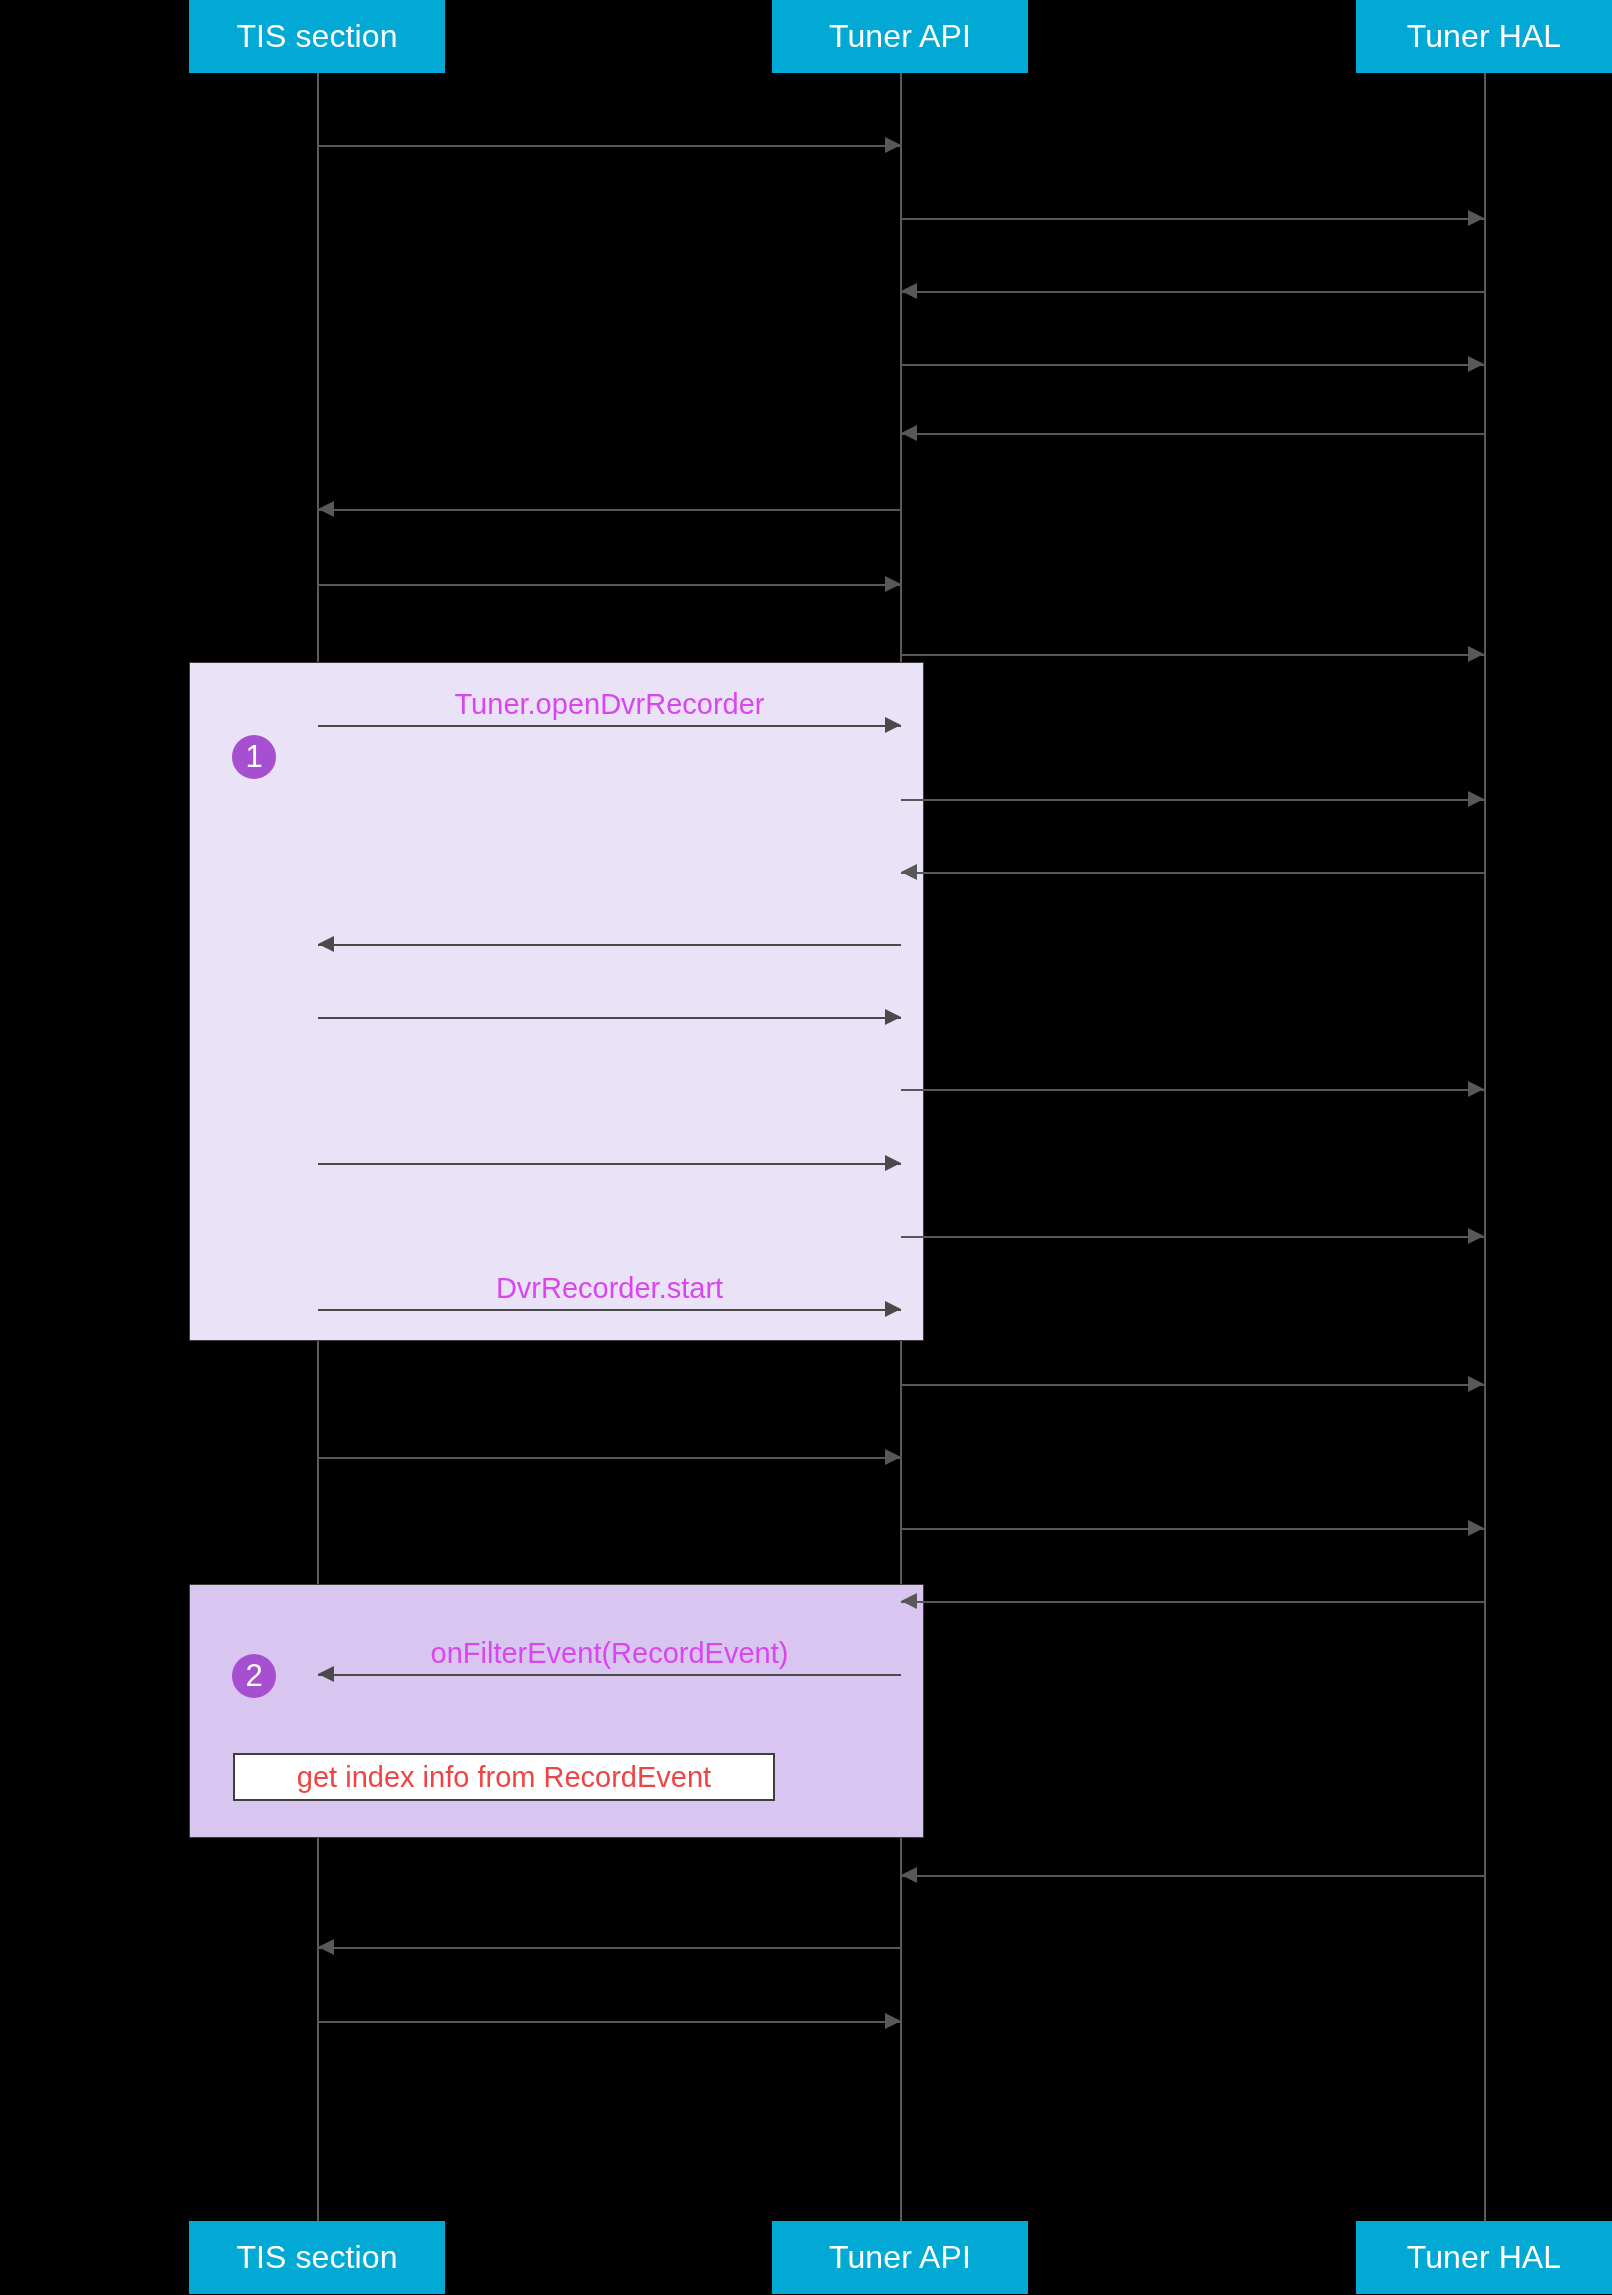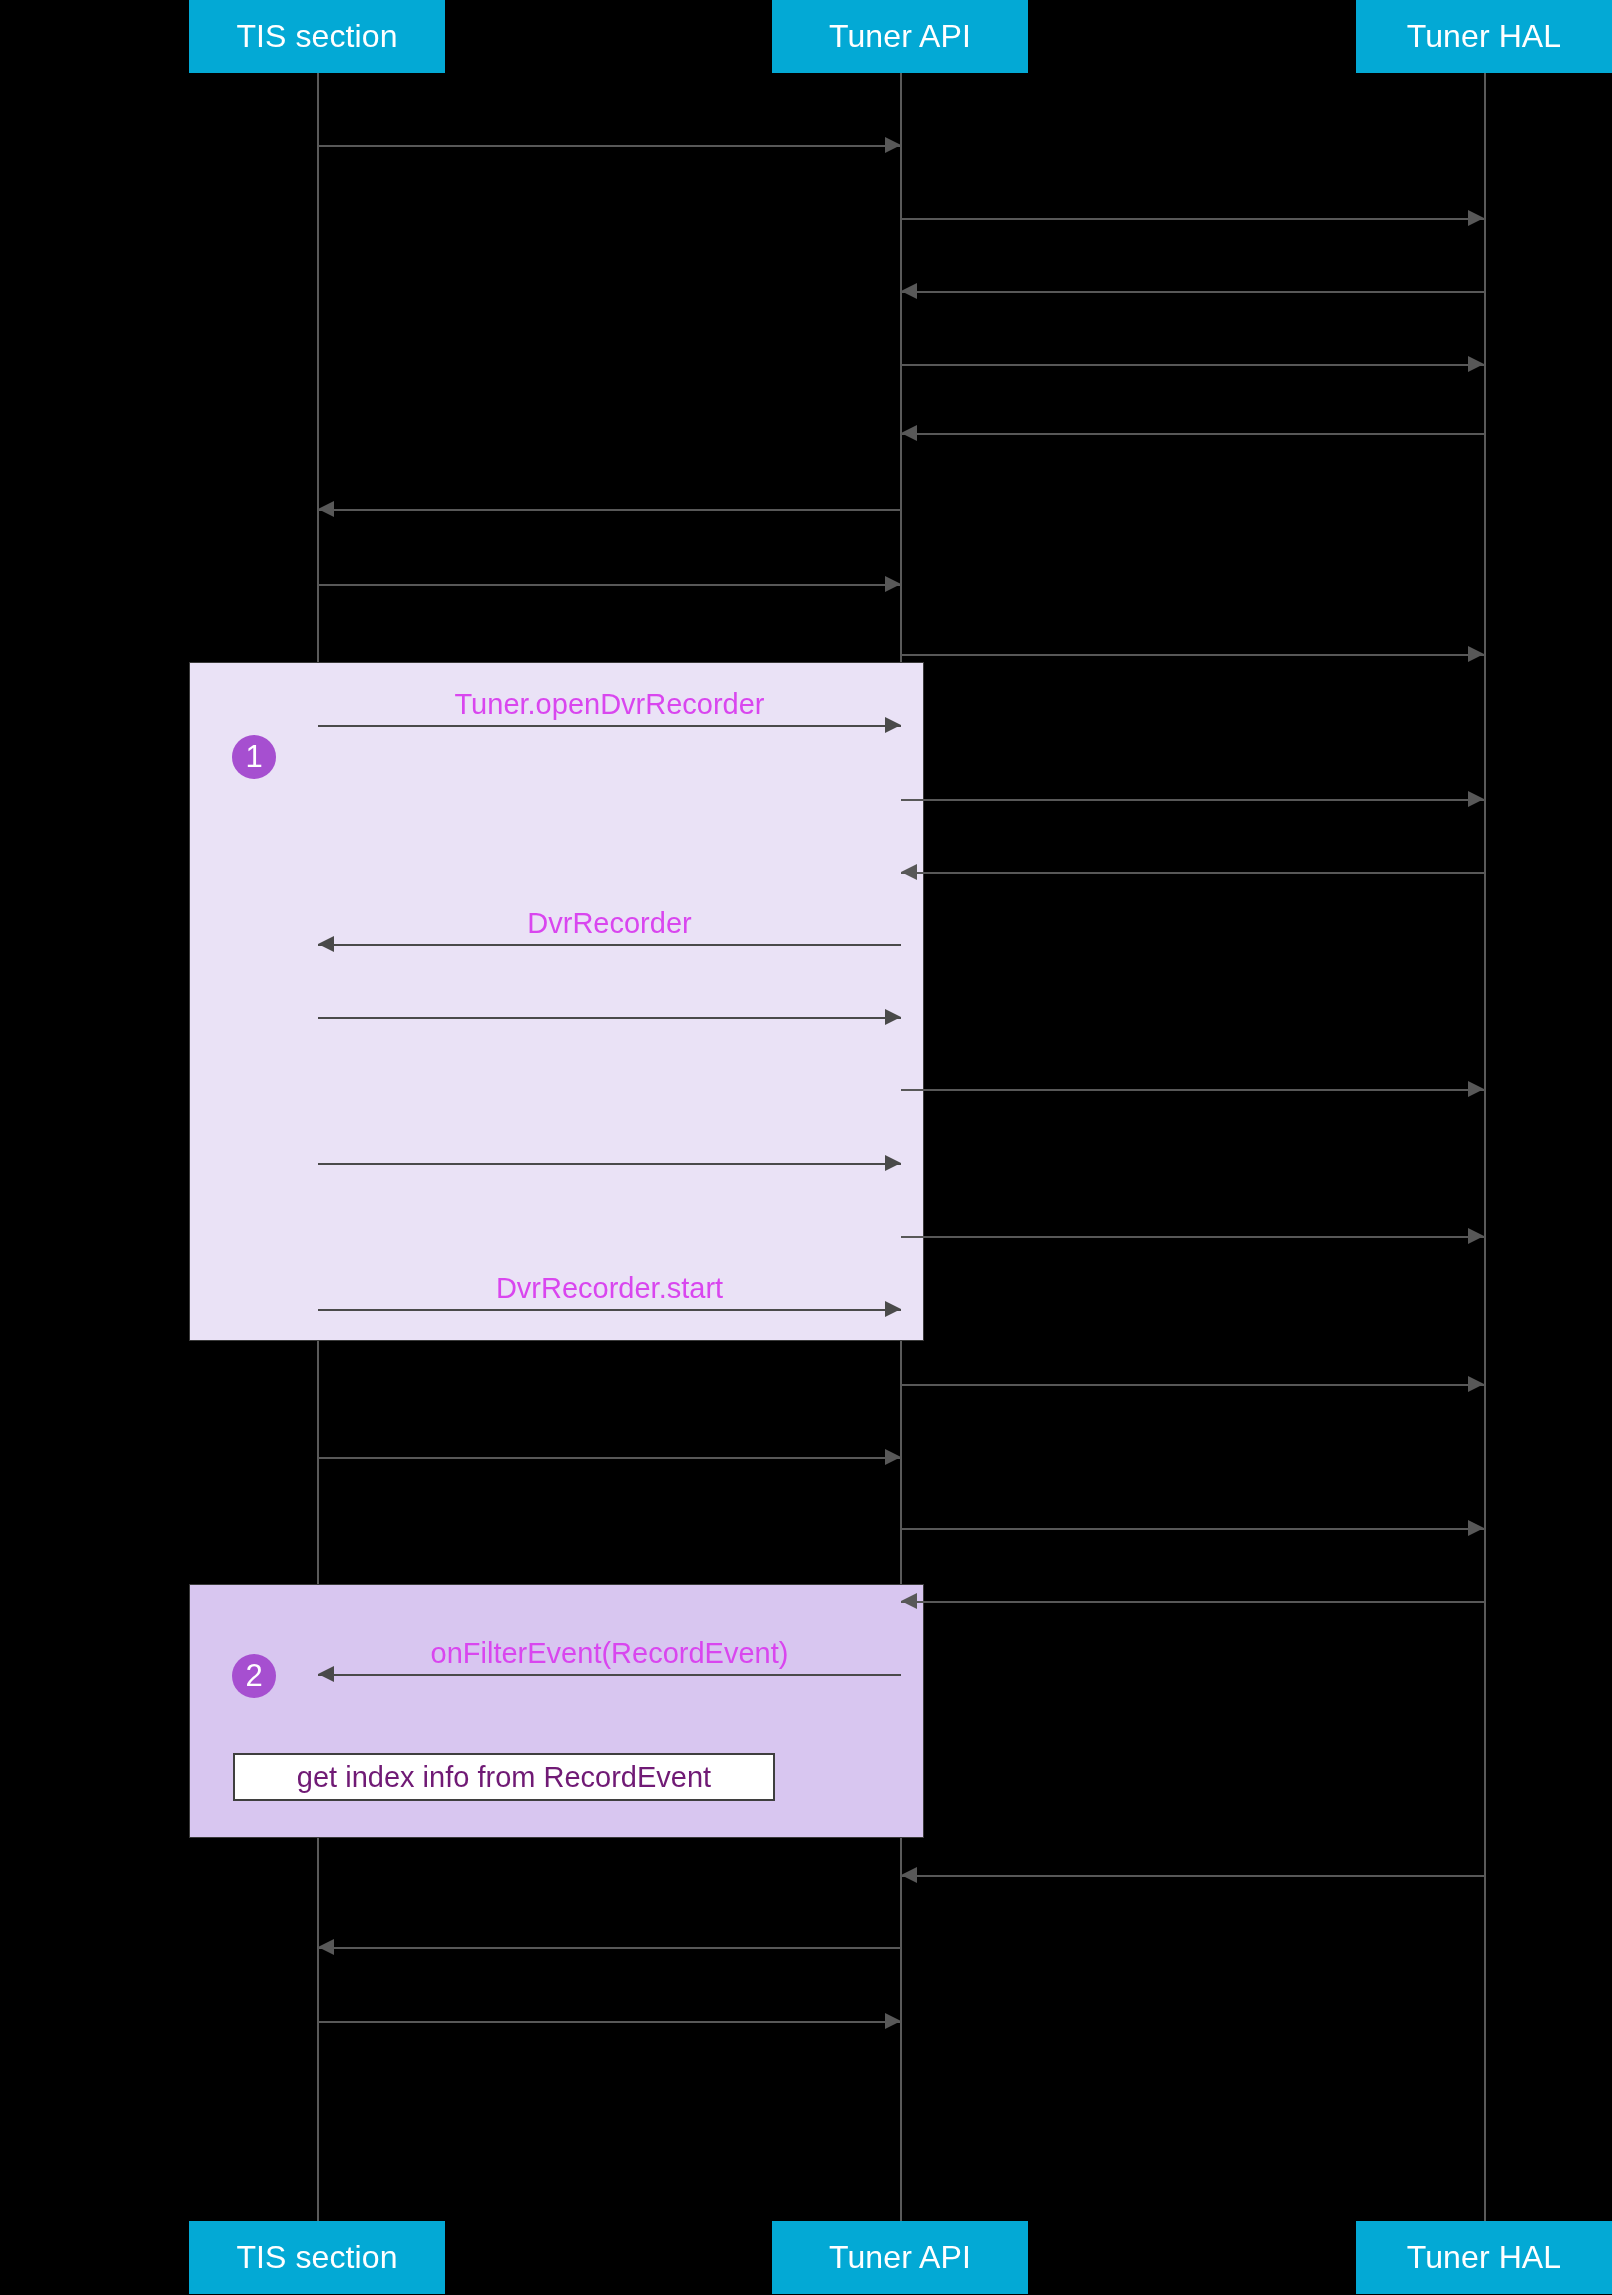--- a/index.html
+++ b/index.html
@@ -16,21 +16,21 @@
            border-bottom:8.7px solid transparent;border-left:16px solid #4a4a4a;}
   .arrow-l{position:absolute;width:0;height:0;border-top:8.7px solid transparent;
            border-bottom:8.7px solid transparent;border-right:16px solid #4a4a4a;}
   .arrow-r.dim{border-left-color:#585858;}
   .arrow-l.dim{border-right-color:#585858;}
   .msg-label{position:absolute;color:#d946ef;font-size:29px;white-space:nowrap;
              text-align:center;}
   .badge{position:absolute;border-radius:50%;background:#A64FD0;color:#fff;
          display:flex;align-items:center;justify-content:center;font-size:31px;}
   .note{position:absolute;background:#ffffff;border:2.2px solid #3f3f3f;
-        color:#701a75;font-size:29px;display:flex;align-items:center;
+        color:#ef4444;font-size:29px;display:flex;align-items:center;
         justify-content:center;box-sizing:border-box;white-space:nowrap;padding:0 10.2px;}
 </style>
 </head>
 <body>
 
 <div id="root">
     <div class="lifeline" style="left: 317px; top: 73px; height: 2148px;"></div>
     <div class="lifeline" style="left: 900px; top: 73px; height: 2148px;"></div>
     <div class="lifeline" style="left: 1484px; top: 73px; height: 2148px;"></div>
     <div class="actor-box" style="left: 189px; top: 0px; width: 256px; height: 73px;">
@@ -73,21 +73,20 @@
     <div class="arrow-r dim" style="top: 646px; left: 1468px;"></div>
     <div class="msg-line" style="left: 318px; top: 725px; width: 583px;"></div>
     <div class="arrow-r" style="top: 717px; left: 885px;"></div>
     <div class="msg-label" style="left: 318px; width: 583px; top: 688px;">Tuner.openDvrRecorder</div>
     <div class="msg-line dim" style="left: 901px; top: 799px; width: 584px;"></div>
     <div class="arrow-r dim" style="top: 791px; left: 1468px;"></div>
     <div class="msg-line dim" style="left: 901px; top: 872px; width: 584px;"></div>
     <div class="arrow-l dim" style="top: 864px; left: 901px;"></div>
     <div class="msg-line" style="left: 318px; top: 944px; width: 583px;"></div>
     <div class="arrow-l" style="top: 936px; left: 318px;"></div>
-    <div class="msg-label" style="left: 318px; width: 583px; top: 907px;">DvrRecorder</div>
     <div class="msg-line" style="left: 318px; top: 1017px; width: 583px;"></div>
     <div class="arrow-r" style="top: 1009px; left: 885px;"></div>
     <div class="msg-line dim" style="left: 901px; top: 1089px; width: 584px;"></div>
     <div class="arrow-r dim" style="top: 1081px; left: 1468px;"></div>
     <div class="msg-line" style="left: 318px; top: 1163px; width: 583px;"></div>
     <div class="arrow-r" style="top: 1155px; left: 885px;"></div>
     <div class="msg-line dim" style="left: 901px; top: 1236px; width: 584px;"></div>
     <div class="arrow-r dim" style="top: 1228px; left: 1468px;"></div>
     <div class="msg-line" style="left: 318px; top: 1309px; width: 583px;"></div>
     <div class="arrow-r" style="top: 1301px; left: 885px;"></div>

